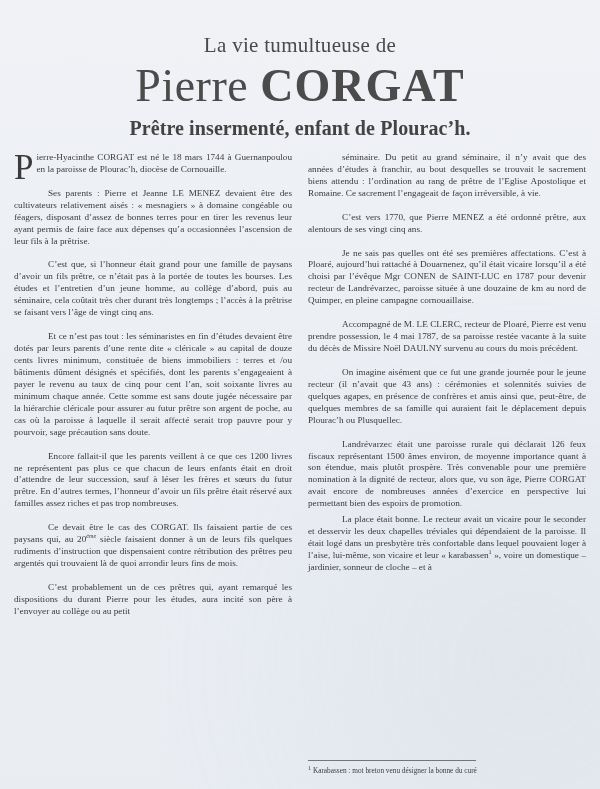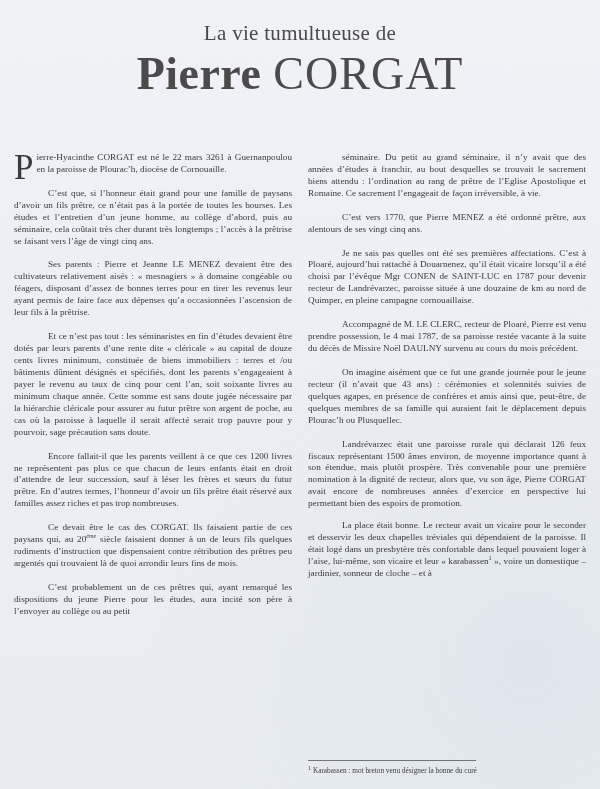--- a/index.html
+++ b/index.html
@@ -12,21 +12,21 @@
     background: #eef1f5;
     font-family: "Liberation Serif", "DejaVu Serif", serif;
     color: #3a3a3a;
     overflow: hidden;
     position: relative;
   }
   .page {
     width: 600px;
     height: 789px;
     box-sizing: border-box;
-    padding: 0;
+    padding: 12px;
     position: relative;
     background:
       linear-gradient(180deg, #f0f2f6 0%, #eceff4 40%, #e9edf2 100%);
   }
   
   .masthead {
     text-align: center;
     padding-top: 22px;
   }
   .title-small {
@@ -37,22 +37,22 @@
     font-family: "Liberation Serif", "DejaVu Serif", serif;
   }
   .title-main {
     font-size: 46px;
     color: #4b4b4b;
     line-height: 1.08;
     margin-top: 4px;
     letter-spacing: 0.5px;
     font-family: "Liberation Serif", "DejaVu Serif", serif;
   }
-  .title-main .firstname { font-weight: bold; }
-  .title-main .lastname { font-weight: normal; letter-spacing: 1px; }
+  .title-main .firstname { font-weight: normal; }
+  .title-main .lastname { font-weight: bold; letter-spacing: 1px; }
   .title-sub {
     font-size: 20px;
     font-weight: bold;
     color: #434343;
     margin-top: 6px;
     letter-spacing: 0.1px;
   }
 
   
   .columns {
@@ -72,21 +72,21 @@
     line-height: 11.95px;
     text-align: justify;
     color: #3b3b3b;
     position: relative;
     hyphens: none;
   }
   .col p {
     margin: 0 0 11.9px 0;
     text-indent: 34px;
   }
-  .col p.nogap  { margin-bottom: 10px; }
+  .col p.nogap  { margin-bottom: 4px; }
 
   
   .dropcap-para {
     text-indent: 0 !important;
   }
   .dropcap {
     float: left;
     font-size: 35px;
     line-height: 30px;
     padding: 1px 3px 0 0;
@@ -138,32 +138,33 @@
   }
 </style>
 </head>
 <body>
 
 <div class="page">
 
   <div class="masthead">
     <div class="title-small">La vie tumultueuse de</div>
     <div class="title-main"><span class="firstname">Pierre </span><span class="lastname">CORGAT</span></div>
+    <div class="title-sub">Prêtre insermenté, enfant de Plourac’h.</div>
   </div>
 
   <div class="columns">
 
     <div class="col">
-      <p class="dropcap-para"><span class="dropcap">P</span><span>ierre-Hyacinthe CORGAT est né le 22 mars 3261 à Guernanpoulou en la paroisse de Plourac’h, diocèse de Cornouaille.</span></p>
+      <p class="dropcap-para"><span class="dropcap">P</span><span>ierre-Hyacinthe CORGAT est né le 18 mars 1744 à Guernanpoulou en la paroisse de Plourac’h, diocèse de Cornouaille.</span></p>
+      <p>Ses parents : Pierre et Jeanne LE MENEZ devaient être des cultivateurs relativement aisés : « mesnagiers » à domaine congéable ou féagers, disposant d’assez de bonnes terres pour en tirer les revenus leur ayant permis de faire face aux dépenses qu’a occasionnées l’ascension de leur fils à la prêtrise.</p>
       <p>C’est que, si l’honneur était grand pour une famille de paysans d’avoir un fils prêtre, ce n’était pas à la portée de toutes les bourses. Les études et l’entretien d’un jeune homme, au collège d’abord, puis au séminaire, cela coûtait très cher durant très longtemps ; l’accès à la prêtrise se faisant vers l’âge de vingt cinq ans.</p>
-      <p>Ses parents : Pierre et Jeanne LE MENEZ devaient être des cultivateurs relativement aisés : « mesnagiers » à domaine congéable ou féagers, disposant d’assez de bonnes terres pour en tirer les revenus leur ayant permis de faire face aux dépenses qu’a occasionnées l’ascension de leur fils à la prêtrise.</p>
       <p>Et ce n’est pas tout : les séminaristes en fin d’études devaient être dotés par leurs parents d’une rente dite « cléricale » au capital de douze cents livres minimum, constituée de biens immobiliers : terres et /ou bâtiments dûment désignés et spécifiés, dont les parents s’engageaient à payer le revenu au taux de cinq pour cent l’an, soit soixante livres au minimum chaque année. Cette somme est sans doute jugée nécessaire par la hiérarchie cléricale pour assurer au futur prêtre son argent de poche, au cas où la paroisse à laquelle il serait affecté serait trop pauvre pour y pourvoir, sage précaution sans doute.</p>
       <p>Encore fallait-il que les parents veillent à ce que ces 1200 livres ne représentent pas plus ce que chacun de leurs enfants était en droit d’attendre de leur succession, sauf à léser les frères et sœurs du futur prêtre. En d’autres termes, l’honneur d’avoir un fils prêtre était réservé aux familles assez riches et pas trop nombreuses.</p>
       <p><span>Ce devait être le cas des CORGAT. Ils faisaient partie de ces paysans qui, au 20</span><sup class="ord">ème</sup><span> siècle faisaient donner à un de leurs fils quelques rudiments d’instruction que dispensaient contre rétribution des prêtres peu argentés qui trouvaient là de quoi arrondir leurs fins de mois.</span></p>
-      <p>C’est probablement un de ces prêtres qui, ayant remarqué les dispositions du jeune Pierre pour les études, aura incité son père à l’envoyer au collège ou au petit</p>
+      <p>C’est probablement un de ces prêtres qui, ayant remarqué les dispositions du durant Pierre pour les études, aura incité son père à l’envoyer au collège ou au petit</p>
     </div>
 
     <div class="col">
       <p>séminaire. Du petit au grand séminaire, il n’y avait que des années d’études à franchir, au bout desquelles se trouvait le sacrement biens attendu : l’ordination au rang de prêtre de l’Eglise Apostolique et Romaine. Ce sacrement l’engageait de façon irréversible, à vie.</p>
       <p>C’est vers 1770, que Pierre MENEZ a été ordonné prêtre, aux alentours de ses vingt cinq ans.</p>
       <p>Je ne sais pas quelles ont été ses premières affectations. C’est à Ploaré, aujourd’hui rattaché à Douarnenez, qu’il était vicaire lorsqu’il a été choisi par l’évêque Mgr CONEN de SAINT-LUC en 1787 pour devenir recteur de Landrévarzec, paroisse située à une douzaine de km au nord de Quimper, en pleine campagne cornouaillaise.</p>
       <p>Accompagné de M. LE CLERC, recteur de Ploaré, Pierre est venu prendre possession, le 4 mai 1787, de sa paroisse restée vacante à la suite du décès de Missire Noël DAULNY survenu au cours du mois précédent.</p>
       <p>On imagine aisément que ce fut une grande journée pour le jeune recteur (il n’avait que 43 ans) : cérémonies et solennités suivies de quelques agapes, en présence de confrères et amis ainsi que, peut-être, de quelques membres de sa famille qui auraient fait le déplacement depuis Plourac’h ou Plusquellec.</p>
       <p class="nogap">Landrévarzec était une paroisse rurale qui déclarait 126 feux fiscaux représentant 1500 âmes environ, de moyenne importance quant à son étendue, mais plutôt prospère. Très convenable pour une première nomination à la dignité de recteur, alors que, vu son âge, Pierre CORGAT avait encore de nombreuses années d’exercice en perspective lui permettant bien des espoirs de promotion.</p>
       <p><span>La place était bonne. Le recteur avait un vicaire pour le seconder et desservir les deux chapelles tréviales qui dépendaient de la paroisse. Il était logé dans un presbytère très confortable dans lequel pouvaient loger à l’aise, lui-même, son vicaire et leur « karabassen</span><sup class="fn">1</sup><span> », voire un domestique – jardinier, sonneur de cloche – et à</span></p>

